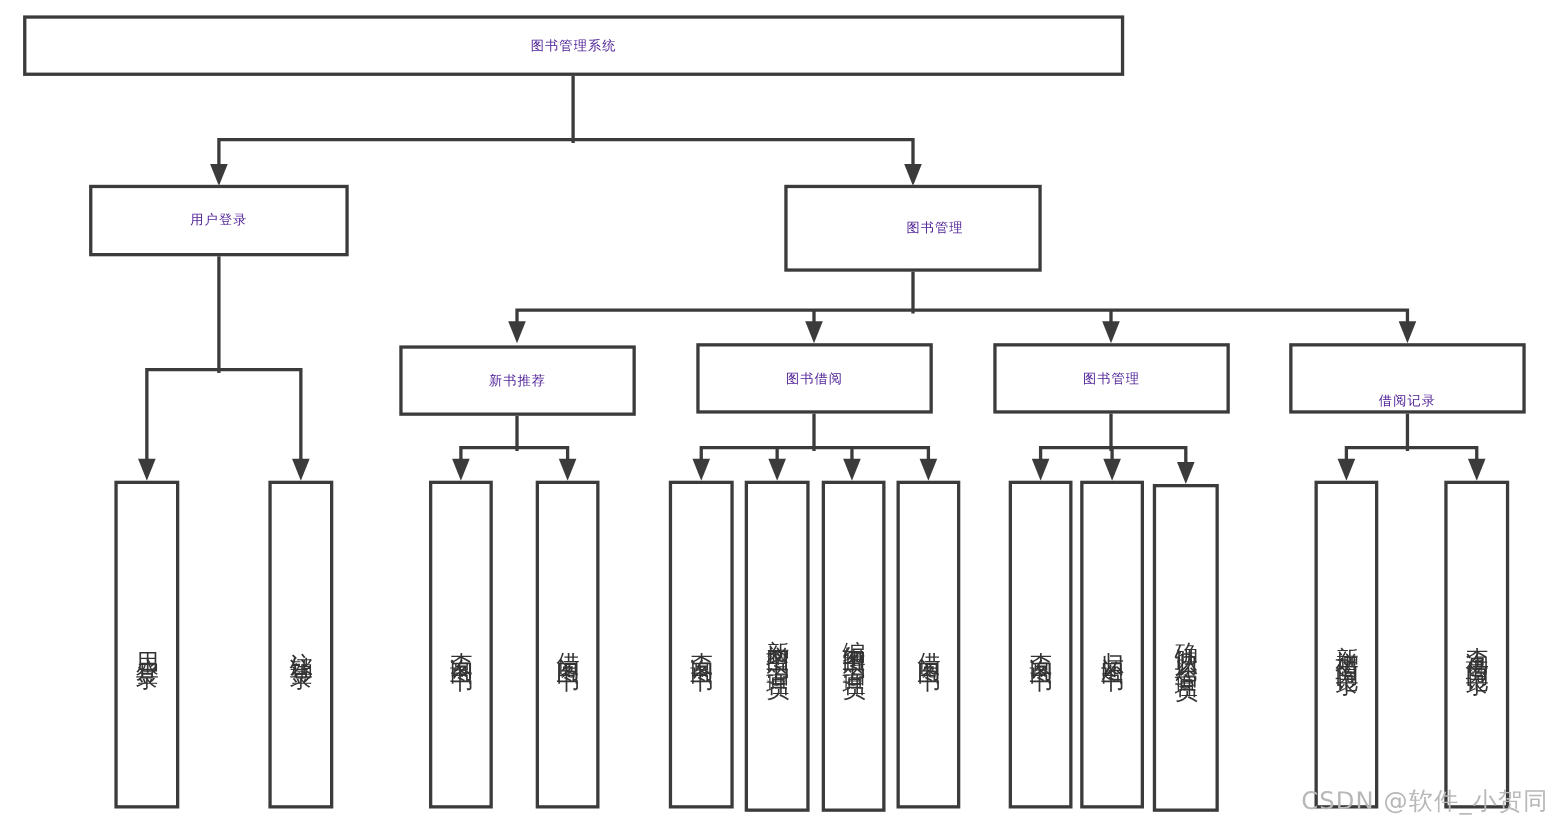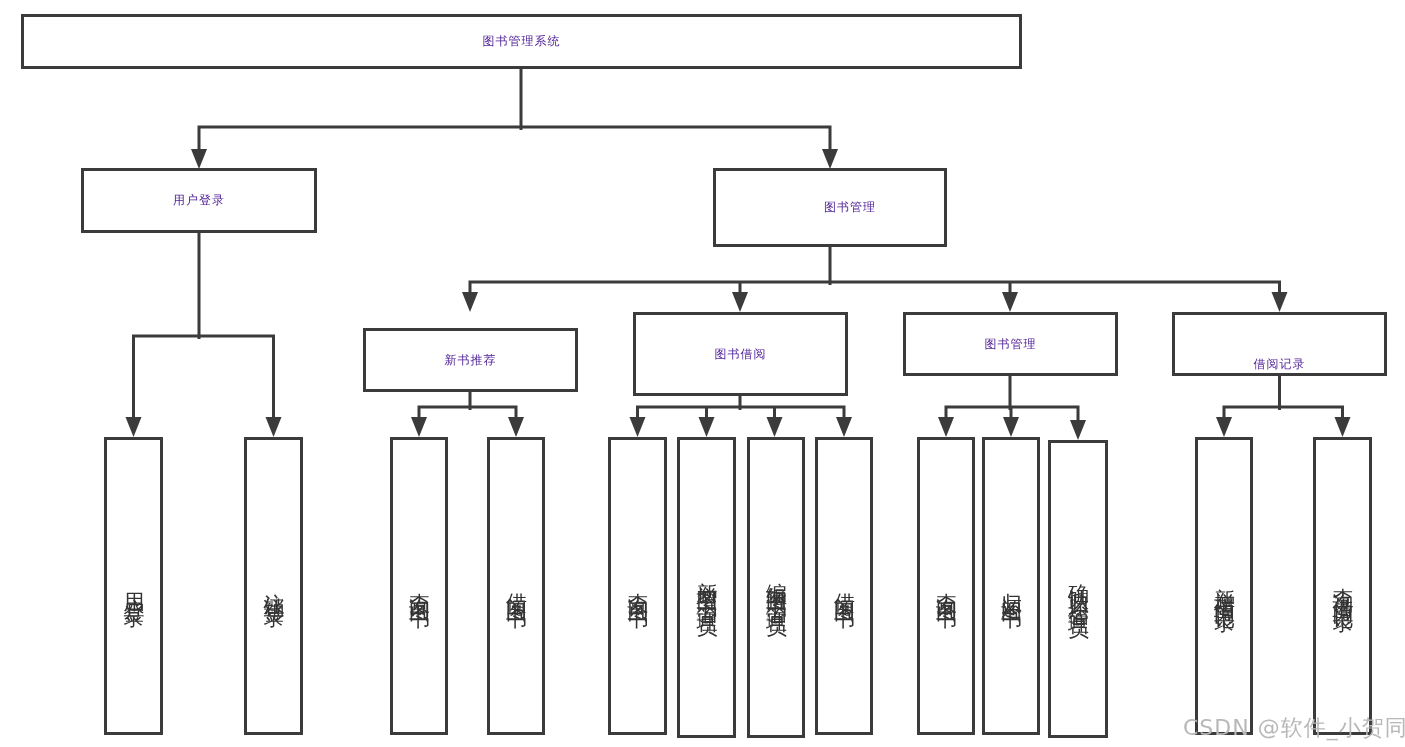--- a/index.html
+++ b/index.html
@@ -102,24 +102,24 @@
     <span class="hlabel">图书管理系统</span>
   </div>
 
   <div class="box" style="left:81px; top:168px; width:236px; height:65px;">
     <span class="hlabel">用户登录</span>
   </div>
   <div class="box" style="left:713px; top:168px; width:234px; height:79px;padding-left:40px;">
     <span class="hlabel">图书管理</span>
   </div>
 
-  <div class="box" style="left:363px; top:328px; width:215px; height:64px;">
+  <div class="box" style="left:363px; top:314px; width:215px; height:64px;">
     <span class="hlabel">新书推荐</span>
   </div>
-  <div class="box" style="left:633px; top:312px; width:215px; height:84px;align-items:center;">
+  <div class="box" style="left:633px; top:312px; width:215px; height:64px;align-items:center;">
     <span class="hlabel">图书借阅</span>
   </div>
   <div class="box" style="left:903px; top:312px; width:215px; height:64px;">
     <span class="hlabel">图书管理</span>
   </div>
   <div class="box" style="left:1172px; top:312px; width:215px; height:64px;align-items:flex-end;">
     <span class="hlabel">借阅记录</span>
   </div>
 
   <div class="box" style="left:104px; top:437px; width:59px; height:298px;">

